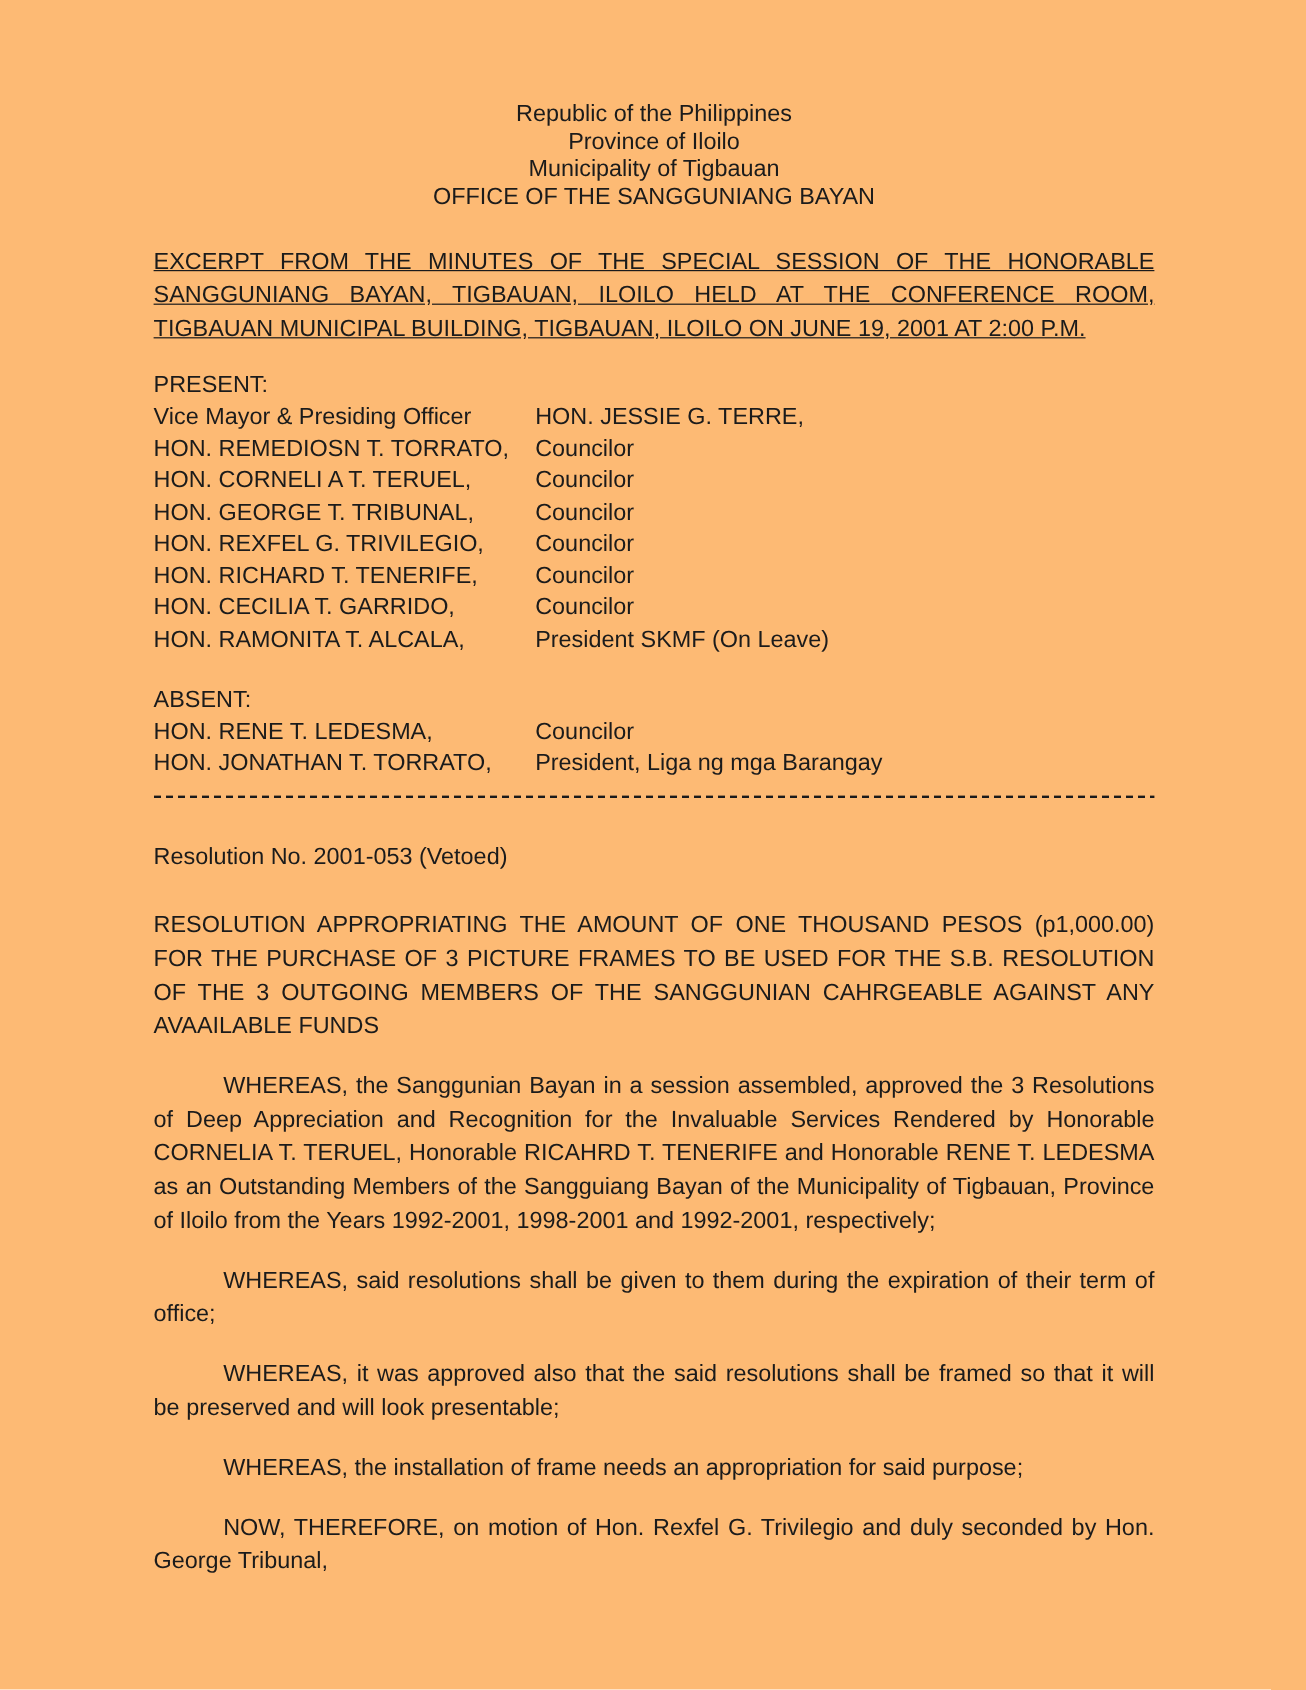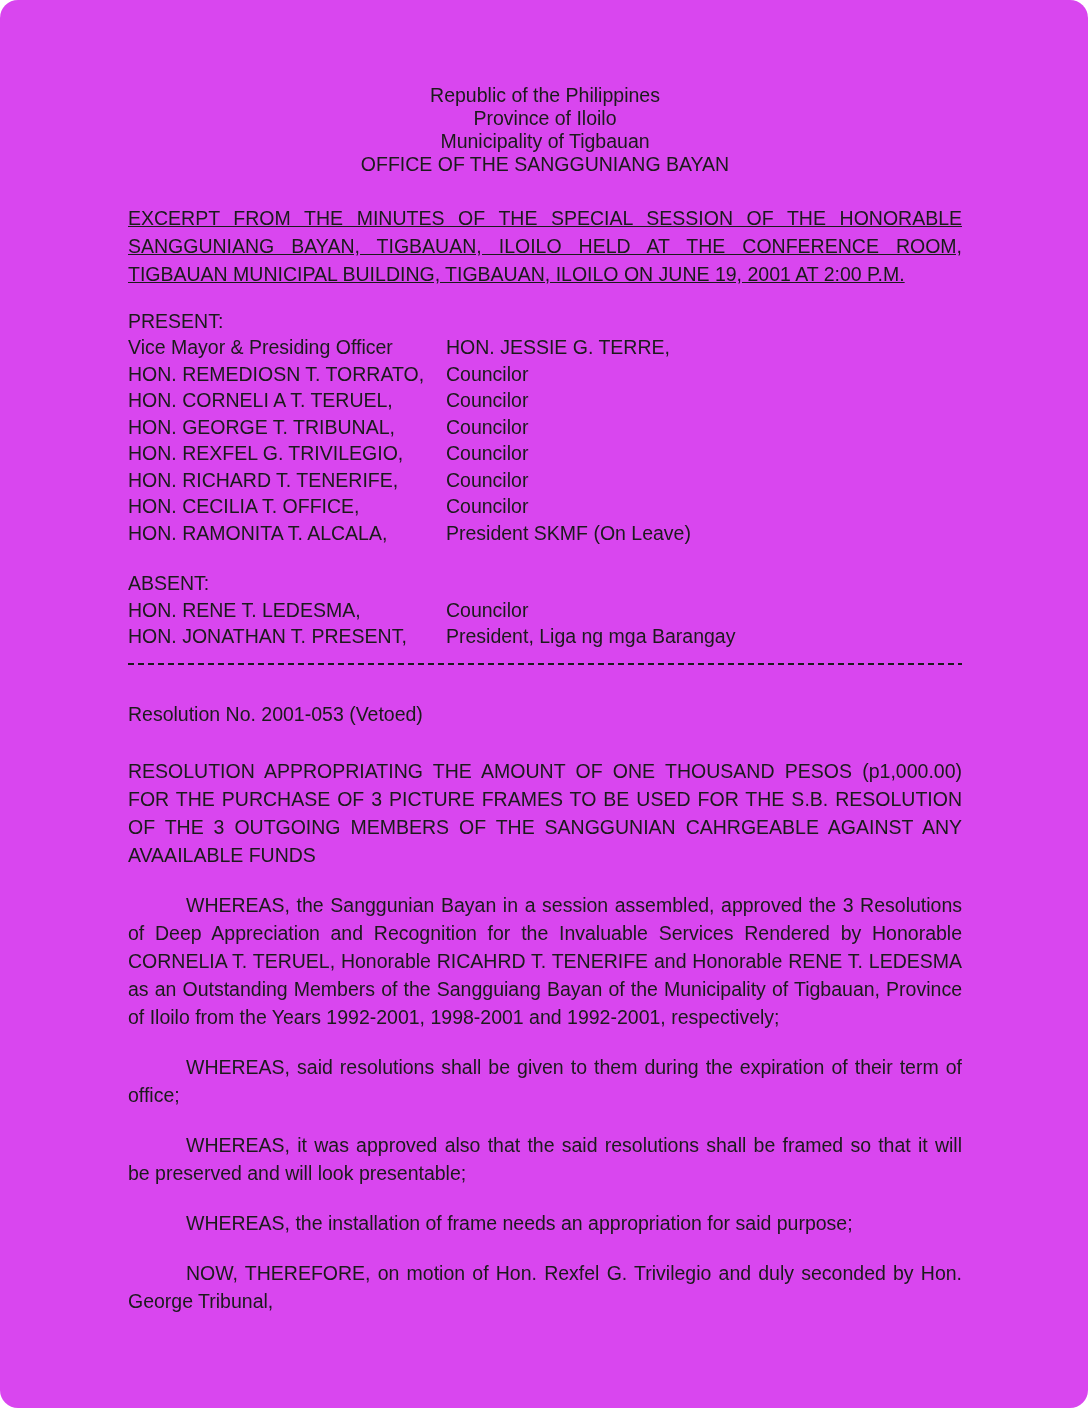--- a/index.html
+++ b/index.html
@@ -5,28 +5,27 @@
   html, body {
     margin: 0;
     padding: 0;
     background: #ffffff;
   }
   .doc-page {
     position: relative;
     width: 1088px;
     height: 1408px;
     margin: 0 auto;
-    background: #d946ef;
+    background: #fdba74;
     color: #1b1b1b;
     font-family: "Liberation Sans", "DejaVu Sans", sans-serif;
     font-size: 19.5px;
     box-sizing: border-box;
     padding: 84px 126px 40px 128px;
     overflow: hidden;
-    border-radius: 18px;
   }
   .doc-header {
     text-align: center;
     line-height: 23px;
   }
   .doc-header div {
     white-space: nowrap;
   }
   .excerpt-paragraph {
     margin-top: 28px;
@@ -105,36 +104,36 @@
     </div>
     <div class="attendance-row">
       <span>HON. REXFEL G. TRIVILEGIO,</span>
       <span>Councilor</span>
     </div>
     <div class="attendance-row">
       <span>HON. RICHARD T. TENERIFE,</span>
       <span>Councilor</span>
     </div>
     <div class="attendance-row">
-      <span>HON. CECILIA T. OFFICE,</span>
+      <span>HON. CECILIA T. GARRIDO,</span>
       <span>Councilor</span>
     </div>
     <div class="attendance-row">
       <span>HON. RAMONITA T. ALCALA,</span>
       <span>President SKMF (On Leave)</span>
     </div>
 
     <div class="absent-block">
       <div class="attendance-label">ABSENT:</div>
       <div class="attendance-row">
         <span>HON. RENE T. LEDESMA,</span>
         <span>Councilor</span>
       </div>
       <div class="attendance-row">
-        <span>HON. JONATHAN T. PRESENT,</span>
+        <span>HON. JONATHAN T. TORRATO,</span>
         <span>President, Liga ng mga Barangay</span>
       </div>
     </div>
   </div>
 
   <div class="dashed-separator"></div>
 
   <div class="resolution-title">Resolution No. 2001-053 (Vetoed)</div>
 
   <p class="resolution-body">RESOLUTION APPROPRIATING THE AMOUNT OF ONE THOUSAND PESOS (p1,000.00) FOR THE PURCHASE OF 3 PICTURE FRAMES TO BE USED FOR THE S.B. RESOLUTION OF THE 3 OUTGOING MEMBERS OF THE SANGGUNIAN CAHRGEABLE AGAINST ANY AVAAILABLE FUNDS</p>

